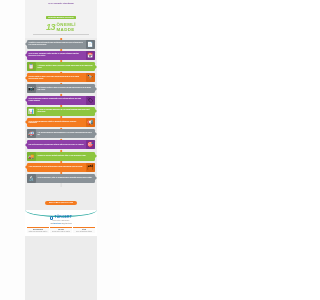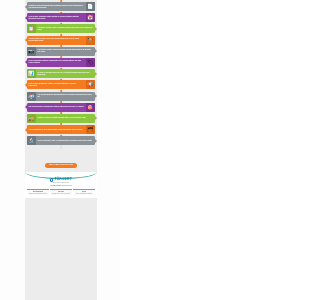--- a/index.html
+++ b/index.html
@@ -129,20 +129,32 @@
   }
   .col-t { font-size:1.15px; line-height:1.5px; color:#555; font-weight:bold; }
   .col-d { font-size:1.05px; line-height:1.45px; color:#888; margin-top:0.5px; }
 </style>
 </head>
 <body>
 
 <div id="page">
   <div class="sheet">
 
+    <div class="header">
+      <div class="hdr-kicker">İş Yeri Hekimliği Yetkiliğinizde</div>
+      <div class="hdr-sub">Mevzuatın Bilinmesi Gerekenler</div>
+      <div class="hdr-main">
+        <div class="hdr-num">13</div>
+        <div class="hdr-words">
+          <div class="hdr-w1">ÖNEMLİ</div>
+          <div class="hdr-w2">MADDE</div>
+        </div>
+      </div>
+      <div class="hdr-rule"></div>
+    </div>
 
     <div class="flow" id="flow">
       <div class="spine"></div>
     <div class="row">
           <div class="node"></div>
           <div class="bubble c-gray">
             <div class="body">
               <div class="txt">İş sağlığı ve güvenliği hizmetlerinin yürütülmesi amacıyla işveren tarafından iş yeri hekimi görevlendirilir.</div>
             </div>
             <div class="icon-box">

